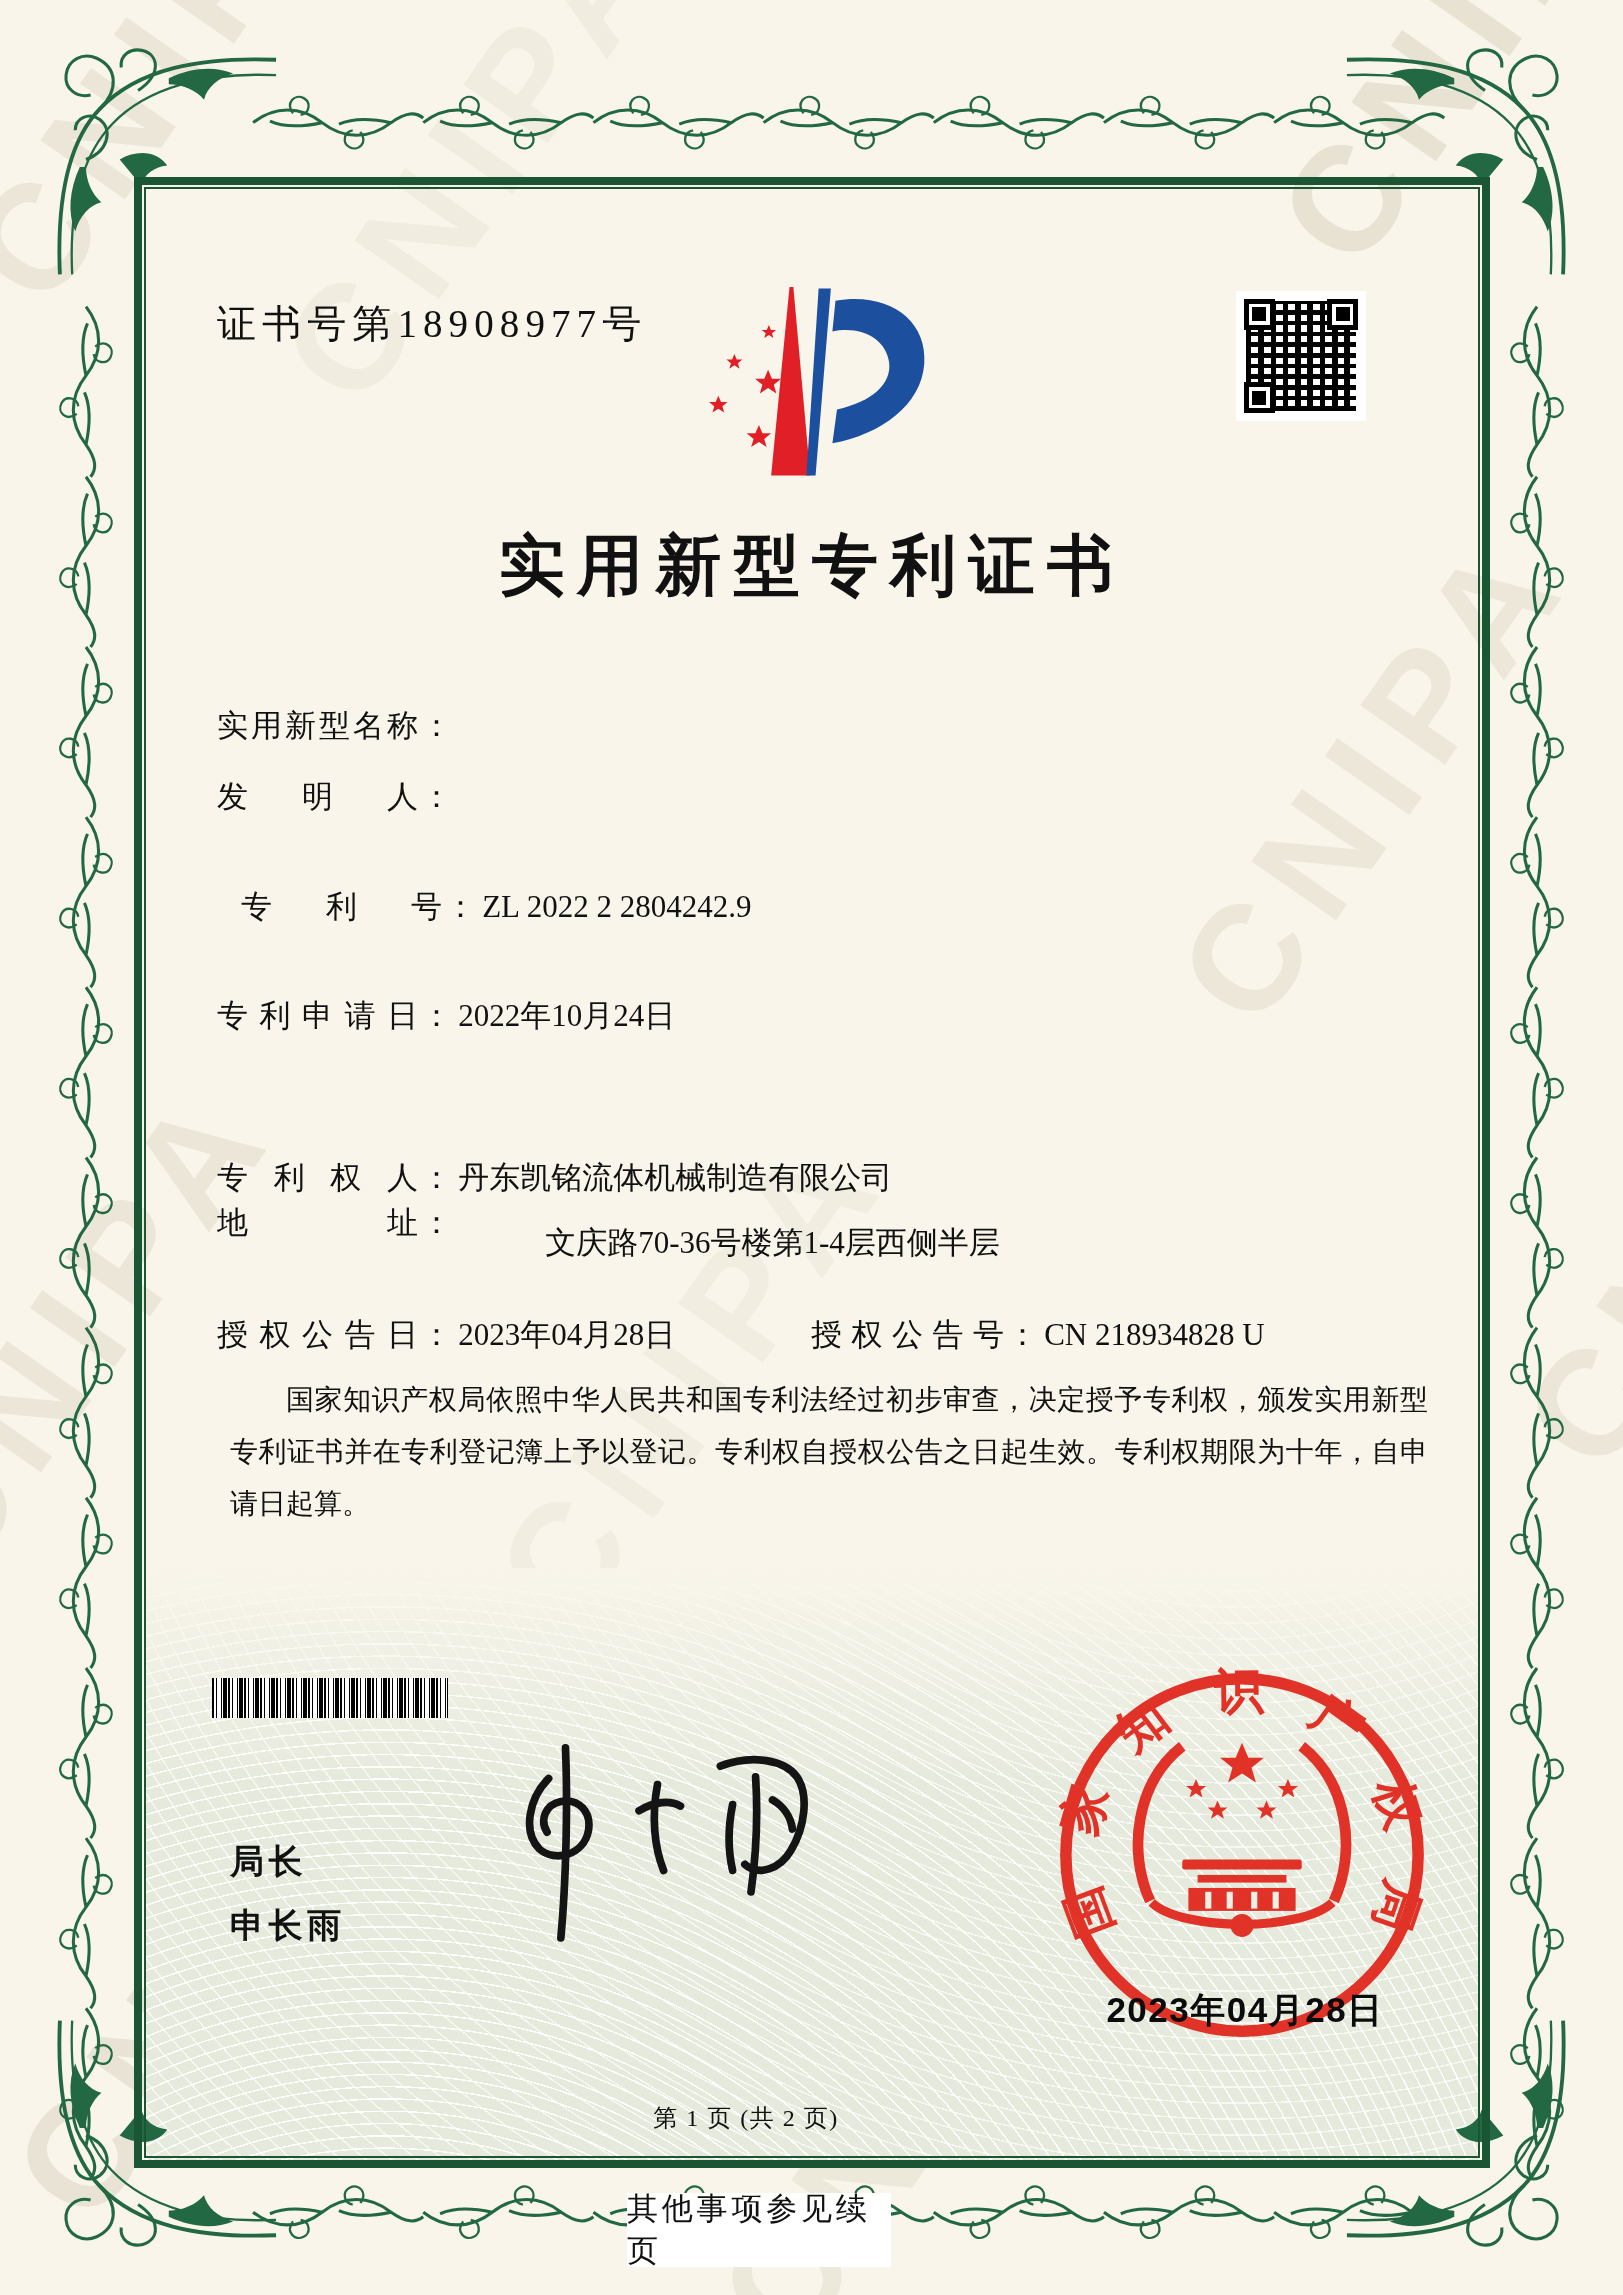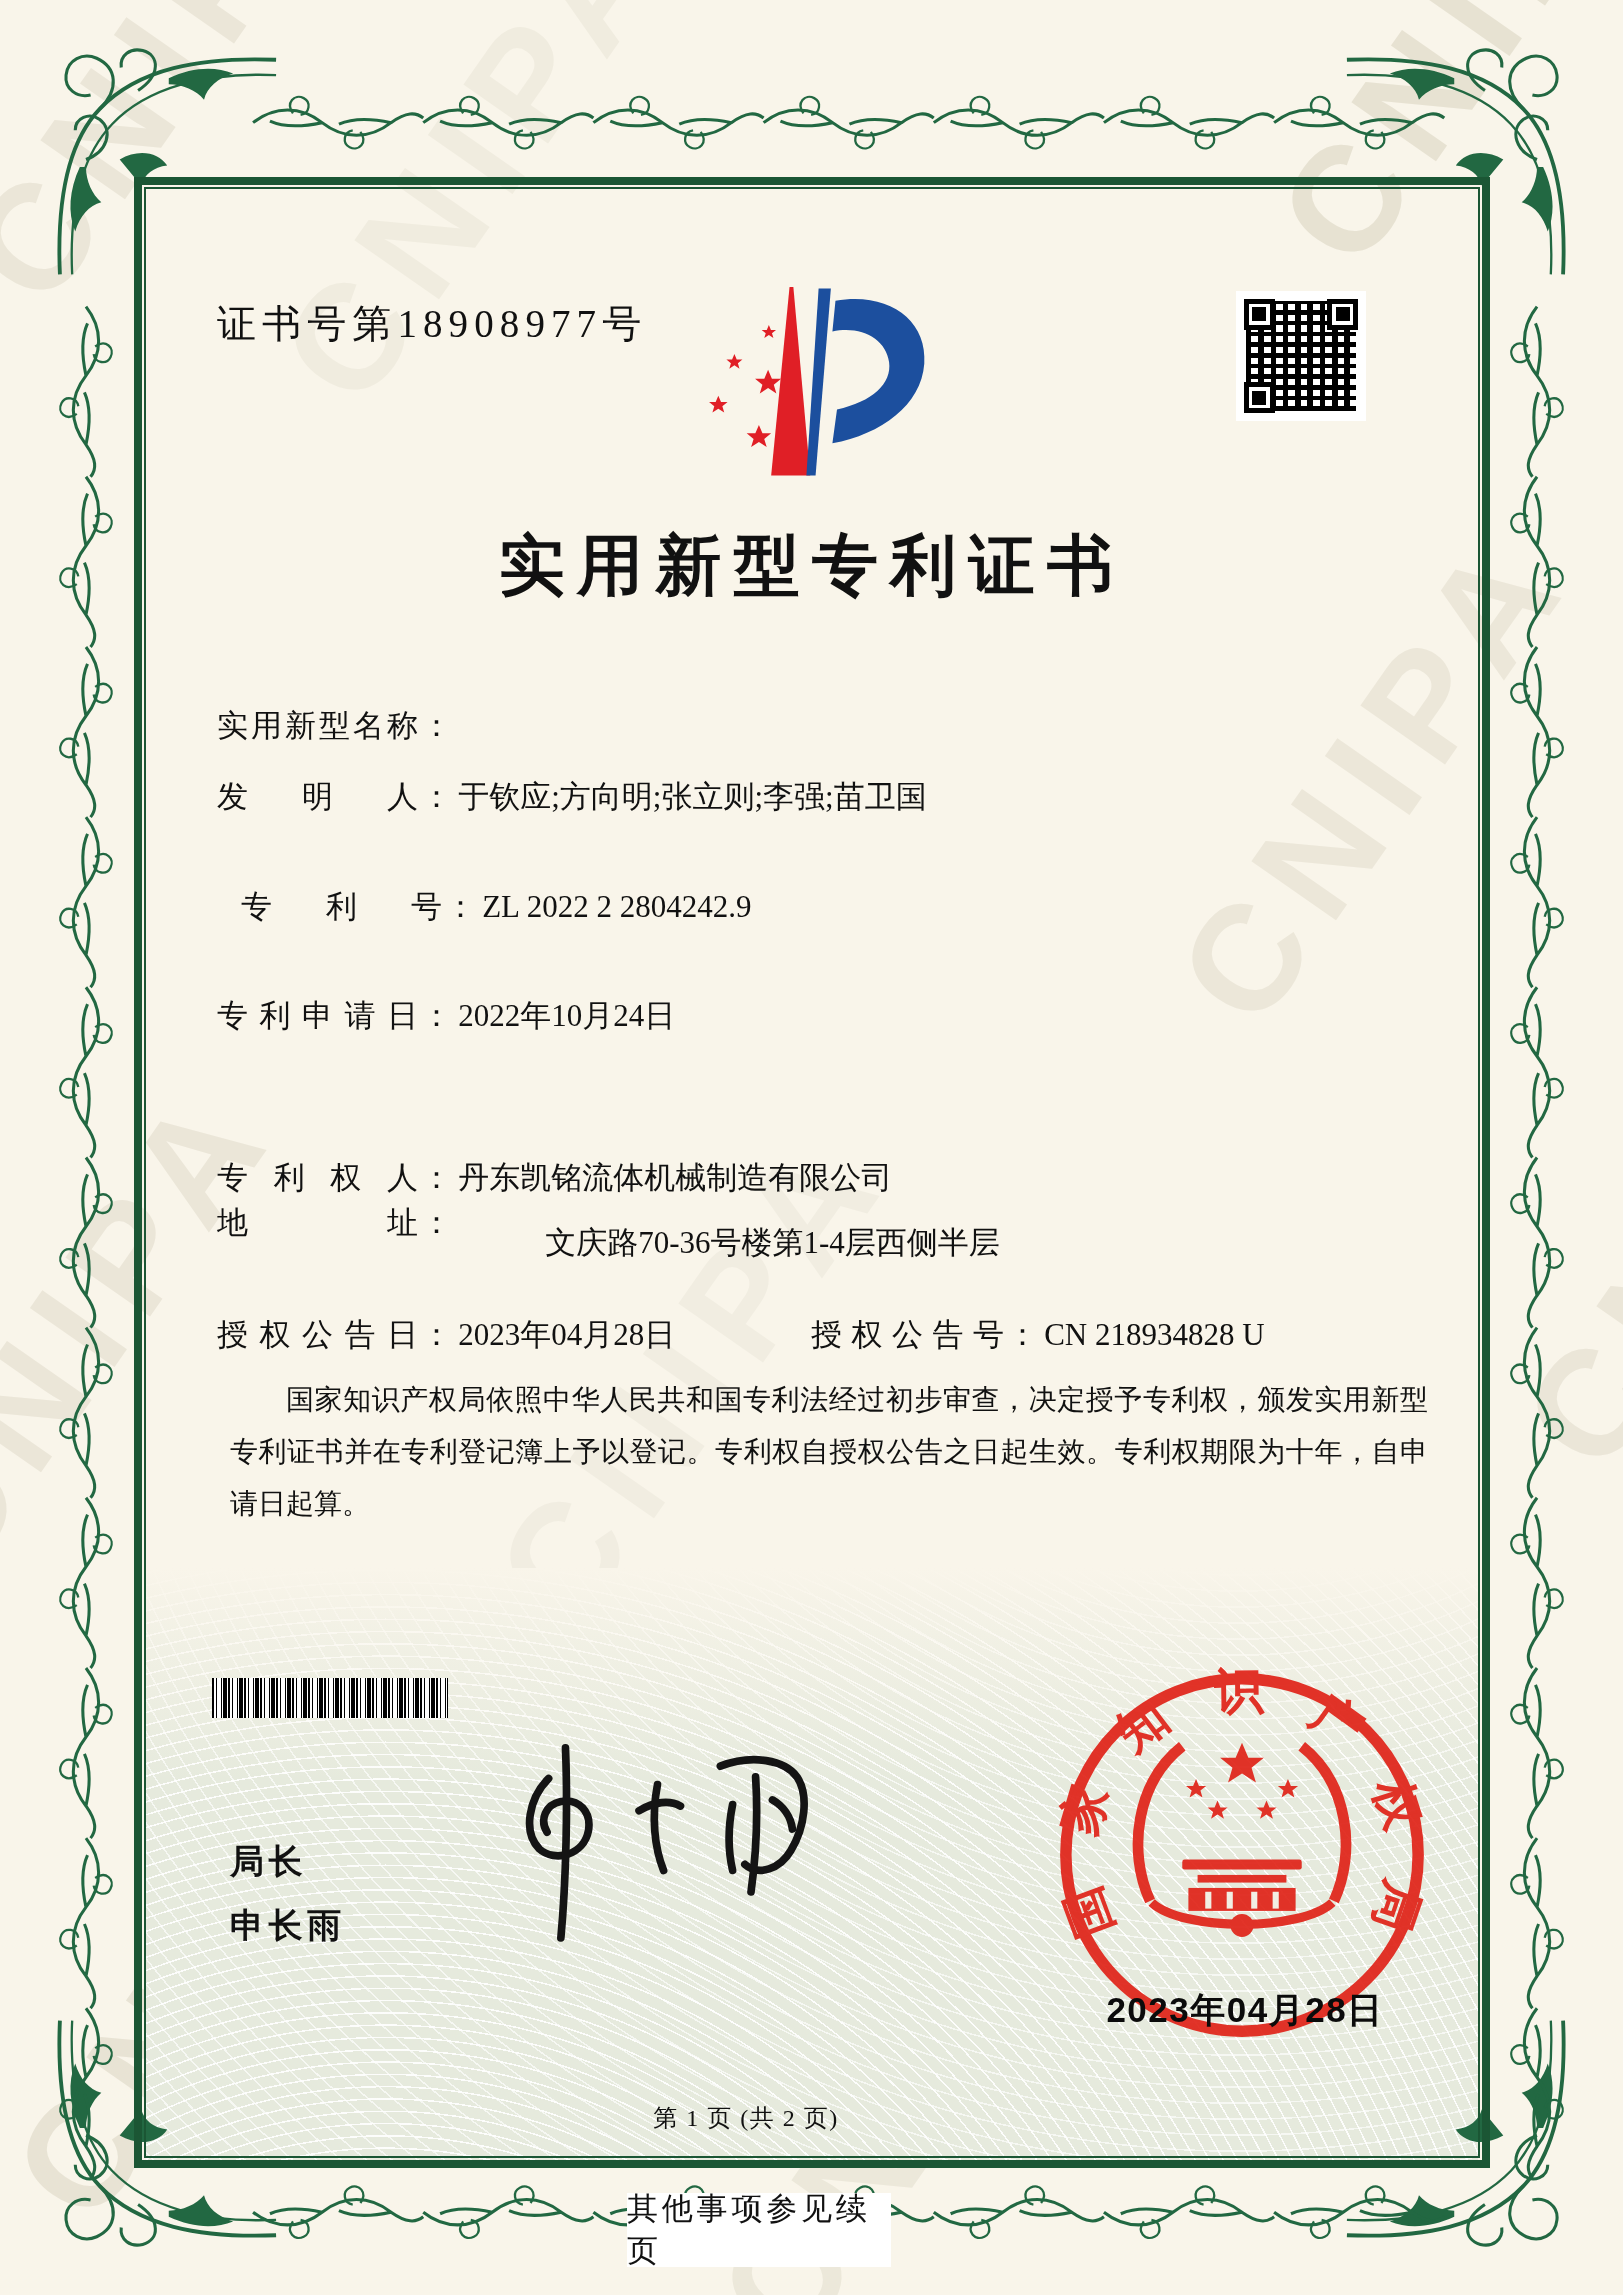--- a/index.html
+++ b/index.html
@@ -222,21 +222,20 @@
 
 <h1 class="title">实用新型专利证书</h1>
 
 <div class="field f-name">
   <span class="flabel">实用新型名称</span>
     <span class="colon">：</span>
 </div>
 <div class="field f-inv">
   <span class="flabel">发明人</span>
     <span class="colon">：</span>
-  <span class="fvalue">于钦应;方向明;张立则;李强;苗卫国</span>
 </div>
 <div class="field f-pno">
   <span class="flabel">专利号</span>
     <span class="colon">：</span>
   <span class="fvalue">ZL 2022 2 2804242.9</span>
 </div>
 <div class="field f-fdate">
   <span class="flabel">专利申请日</span>
     <span class="colon">：</span>
   <span class="fvalue">2022年10月24日</span>

